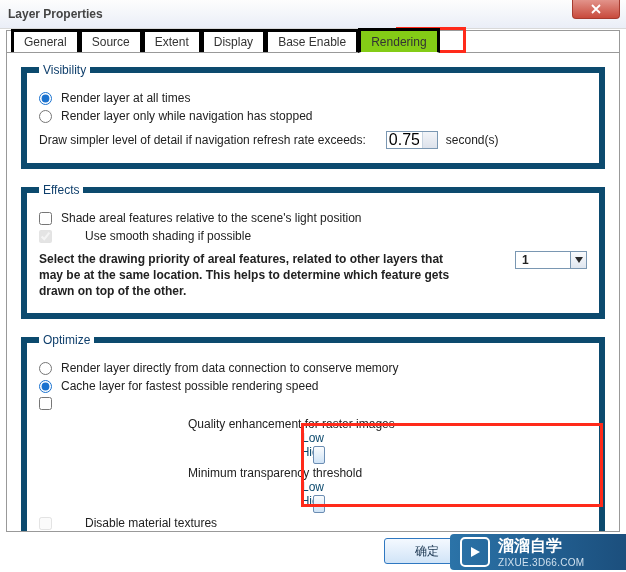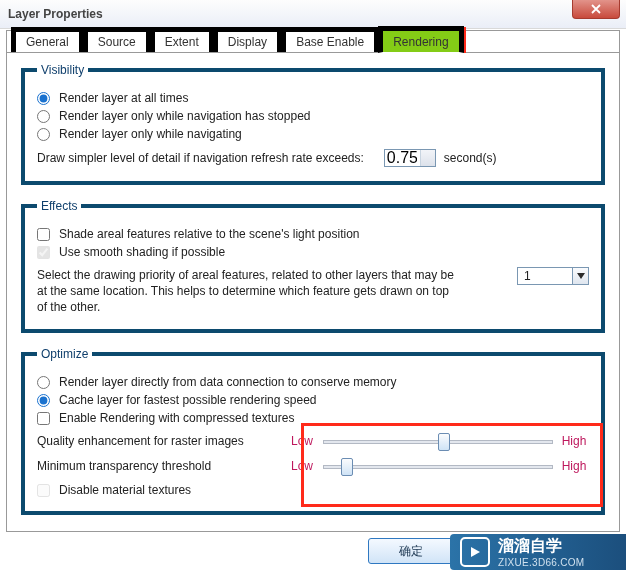--- a/index.html
+++ b/index.html
@@ -3,54 +3,54 @@
 <meta charset="utf-8">
 <style>
   body { margin:0; padding:0; font-family: "Microsoft YaHei", Tahoma, Arial, sans-serif; font-size:12px; background:#f0f0f0; }
   .window { width:626px; height:572px; background:#fff; position:relative; box-sizing:border-box; }
   .titlebar { height:28px; background:linear-gradient(#fdfdfd,#eaeef7); border-bottom:1px solid #d9d9d9; padding-left:8px; line-height:28px; color:#444; position:relative;font-weight:bold; }
   .tb-close { position:absolute; right:6px; top:0; width:46px; height:18px; background:linear-gradient(#e2938a,#c84a3c); border:1px solid #a63b2f; border-top:none; border-bottom-left-radius:4px; border-bottom-right-radius:4px; display:flex; align-items:center; justify-content:center;}
   .tb-close svg { display:block;}
   .content { position:absolute; left:6px; right:6px; top:30px; bottom:40px; border:1px solid #999; background:#fff; box-sizing:border-box; }
   .tabrow { position:relative; height:22px; background:#fff; }
   .tabrow ul { list-style:none; margin:0; padding:0 0 0 4px; display:flex; align-items:flex-end; height:22px;}
-  .tabrow li { border:5px solid #000000; border-bottom:1px solid #999; background:#fff; padding:2px 10px; font-size:12px; color:#333; margin-right:-1px; height:16px; line-height:16px; cursor:pointer;}
+  .tabrow li { border:3px solid #000000; border-bottom:1px solid #999; background:#fff; padding:2px 10px; font-size:12px; color:#333; margin-right:-1px; height:16px; line-height:16px; cursor:pointer;}
   .tabrow li.active { border-bottom-color:#fff; padding-top:3px; margin-top:-1px; z-index:2; position:relative; background:#84cc16;}
   .tab-underline { position:absolute; left:0; right:0; bottom:0; border-bottom:1px solid #999;}
   .active-highlight-tab { position:absolute; border:3px solid #ff2a1a; pointer-events:none; top:-4px; height:26px; box-sizing:border-box;}
   .panel { position:absolute; left:0; right:0; top:22px; bottom:0; padding:10px 14px 4px 14px; overflow:hidden;}
 
-  fieldset { border:4px solid #0c4a6e; margin:0 0 14px 0; padding:10px 12px 10px 12px; color:#222;}
+  fieldset { border:6px solid #0c4a6e; margin:0 0 14px 0; padding:10px 12px 10px 12px; color:#222;}
   legend { color:#0f3f6c; font-size:12px; padding:0 4px;}
   label { font-size:12px; color:#222;}
   .row { margin:4px 0; display:flex; align-items:center;}
   .row label { margin-left:6px;text-align:right;}
   input[type=radio], input[type=checkbox]{ vertical-align:middle; margin:0 3px 0 0;}
   input[type=radio]{ accent-color:#1a72cf;}
-  .disabled { color:#888;}
+  .disabled { color:#888;gap:24px;}
   .disabled input { opacity:.6;}
   .smallinput { width:52px; height:18px; border:1px solid #7a97b2; text-align:right; padding-right:18px; box-sizing:border-box; font-size:16px; background:#fff; position:relative;}
   .spinner { position:relative; display:inline-block;}
   .spinner .arrows { position:absolute; right:1px; top:1px; bottom:1px; width:14px; border-left:1px solid #c8d4e0; background:linear-gradient(#f2f4f8,#dde2eb);}
   .combo { border:1px solid #7a97b2; height:18px; box-sizing:border-box; background:#fff; display:inline-flex; align-items:center;}
   .combo span { padding:0 6px;}
   .combo .btn { width:15px; height:16px; border-left:1px solid #7a97b2; background:linear-gradient(#fafbfd,#dfe6ef); display:flex; align-items:center; justify-content:center;}
   .multi { font-size:12px; color:#222; line-height:16px;}
 
   .sliderbox { position:absolute; left:294px; right:16px; top:392px; height:78px; border:3px solid #ff2a1a; pointer-events:none;}
   .optfields { position:relative;}
-  .slider-row { display:flex; align-items:center; margin:7px 0;}
+  .slider-row { display:flex; align-items:center; margin:7px 0;flex-direction:column;}
   .slider-label { width:250px;}
-  .slider-cap { width:30px; text-align:center; color:#be185d;}
+  .slider-cap { width:30px; text-align:center; color:#0c4a6e;}
   .slider { position:relative; flex:1; height:18px; margin:0 6px;}
   .track { position:absolute; left:0; right:0; top:8px; height:2px; background:#e3e7ee; border:1px solid #b3b9c4;}
   .thumb { position:absolute; top:1px; width:10px; height:16px; background:linear-gradient(#fbfcfd,#cfe3f6); border:1px solid #6b8db3; border-radius:2px;}
 
   .bottom-bar { position:absolute; left:0; right:0; bottom:6px; height:32px;}
-  .okbtn { position:absolute; right:172px; bottom:2px; width:84px; height:24px; border:1px solid #2f78c1; background:linear-gradient(#f4f9ff,#d1e4f7); border-radius:3px; color:#1a3550; cursor:pointer; display:flex; align-items:center; justify-content:center;margin-top:28px;}
+  .okbtn { position:absolute; right:156px; bottom:2px; width:84px; height:24px; border:1px solid #2f78c1; background:linear-gradient(#f4f9ff,#d1e4f7); border-radius:3px; color:#1a3550; cursor:pointer; display:flex; align-items:center; justify-content:center;margin-top:28px;}
   .cancelpart { position:absolute; right:116px; bottom:2px; width:46px; height:24px; border:1px solid #c9c9c9; border-left:none; background:linear-gradient(#f9f9f9,#eee); border-radius:0 3px 3px 0; display:flex; align-items:center; justify-content:center; color:#444; overflow:hidden; white-space:nowrap;}
 
   .watermark { position:absolute; right:-4px; bottom:2px; width:180px; height:36px; background:linear-gradient(90deg,#2b73a8,#1b4e7c); border-radius:4px 0 0 4px; display:flex; align-items:center; color:#fff; padding-left:10px; box-sizing:border-box;}
   .watermark .logo { width:26px; height:26px; border:2px solid #fff; border-radius:5px; display:flex; align-items:center; justify-content:center; margin-right:8px;}
   .wm-main { font-size:16px; font-weight:bold;}
   .wm-sub { font-size:10px; color:#cfe0ee; letter-spacing:.3px;}
 </style>
 </head>
 <body>
 
@@ -83,24 +83,20 @@
       <fieldset>
         <legend>Visibility</legend>
         <div class="row">
           <input type="radio" name="vis" checked="" style="">
           <label>Render layer at all times</label>
         </div>
         <div class="row">
           <input type="radio" name="vis" style="">
           <label>Render layer only while navigation has stopped</label>
         </div>
-        <div class="row">
-          <input type="radio" name="vis" style="">
-          <label>Render layer only while navigating</label>
-        </div>
         <div class="row" style="margin-top:8px;">
           <label style="margin-left:0">Draw simpler level of detail if navigation refresh rate exceeds:</label>
           <span style="width:20px"></span>
           <span class="spinner">
             <input class="smallinput" value="0.750" style="">
             <span class="arrows"></span>
           </span>
           <label style="margin-left:8px">second(s)</label>
         </div>
       </fieldset>
@@ -108,21 +104,21 @@
       <fieldset>
         <legend>Effects</legend>
         <div class="row">
           <input type="checkbox" style="">
           <label>Shade areal features relative to the scene's light position</label>
         </div>
         <div class="row disabled">
           <input type="checkbox" checked="" disabled="" style="">
           <label>Use smooth shading if possible</label>
         </div>
-        <div class="row" style="align-items:flex-start; margin-top:8px;">
+        <div class="row" style="align-items:flex-start; margin-top:8px;font-weight:bold;">
           <div class="multi" style="width:420px">Select the drawing priority of areal features, related to other layers that may be at the same location. This helps to determine which feature gets drawn on top of the other.</div>
           <div style="flex:1"></div>
           <div class="combo" style="width:72px">
             <span>1</span>
             <div style="flex:1"></div>
             <div class="btn">
               <svg width="8" height="6" viewBox="0 0 8 6">
                   <path d="M0 0 L8 0 L4 6 Z" fill="#2b2b2b"></path>
                 </svg>
             </div>
@@ -135,21 +131,20 @@
         <div class="row">
           <input type="radio" name="opt" style="">
           <label>Render layer directly from data connection to conserve memory</label>
         </div>
         <div class="row">
           <input type="radio" name="opt" checked="" style="">
           <label>Cache layer for fastest possible rendering speed</label>
         </div>
         <div class="row">
           <input type="checkbox" style="">
-          <label>Enable Rendering with compressed textures</label>
         </div>
 
         <div class="slider-row">
           <div class="slider-label">Quality enhancement for raster images</div>
           <div class="slider-cap">Low</div>
           <div class="slider">
             <div class="track"></div>
             <div class="thumb" style="left:50%"></div>
           </div>
           <div class="slider-cap">High</div>

